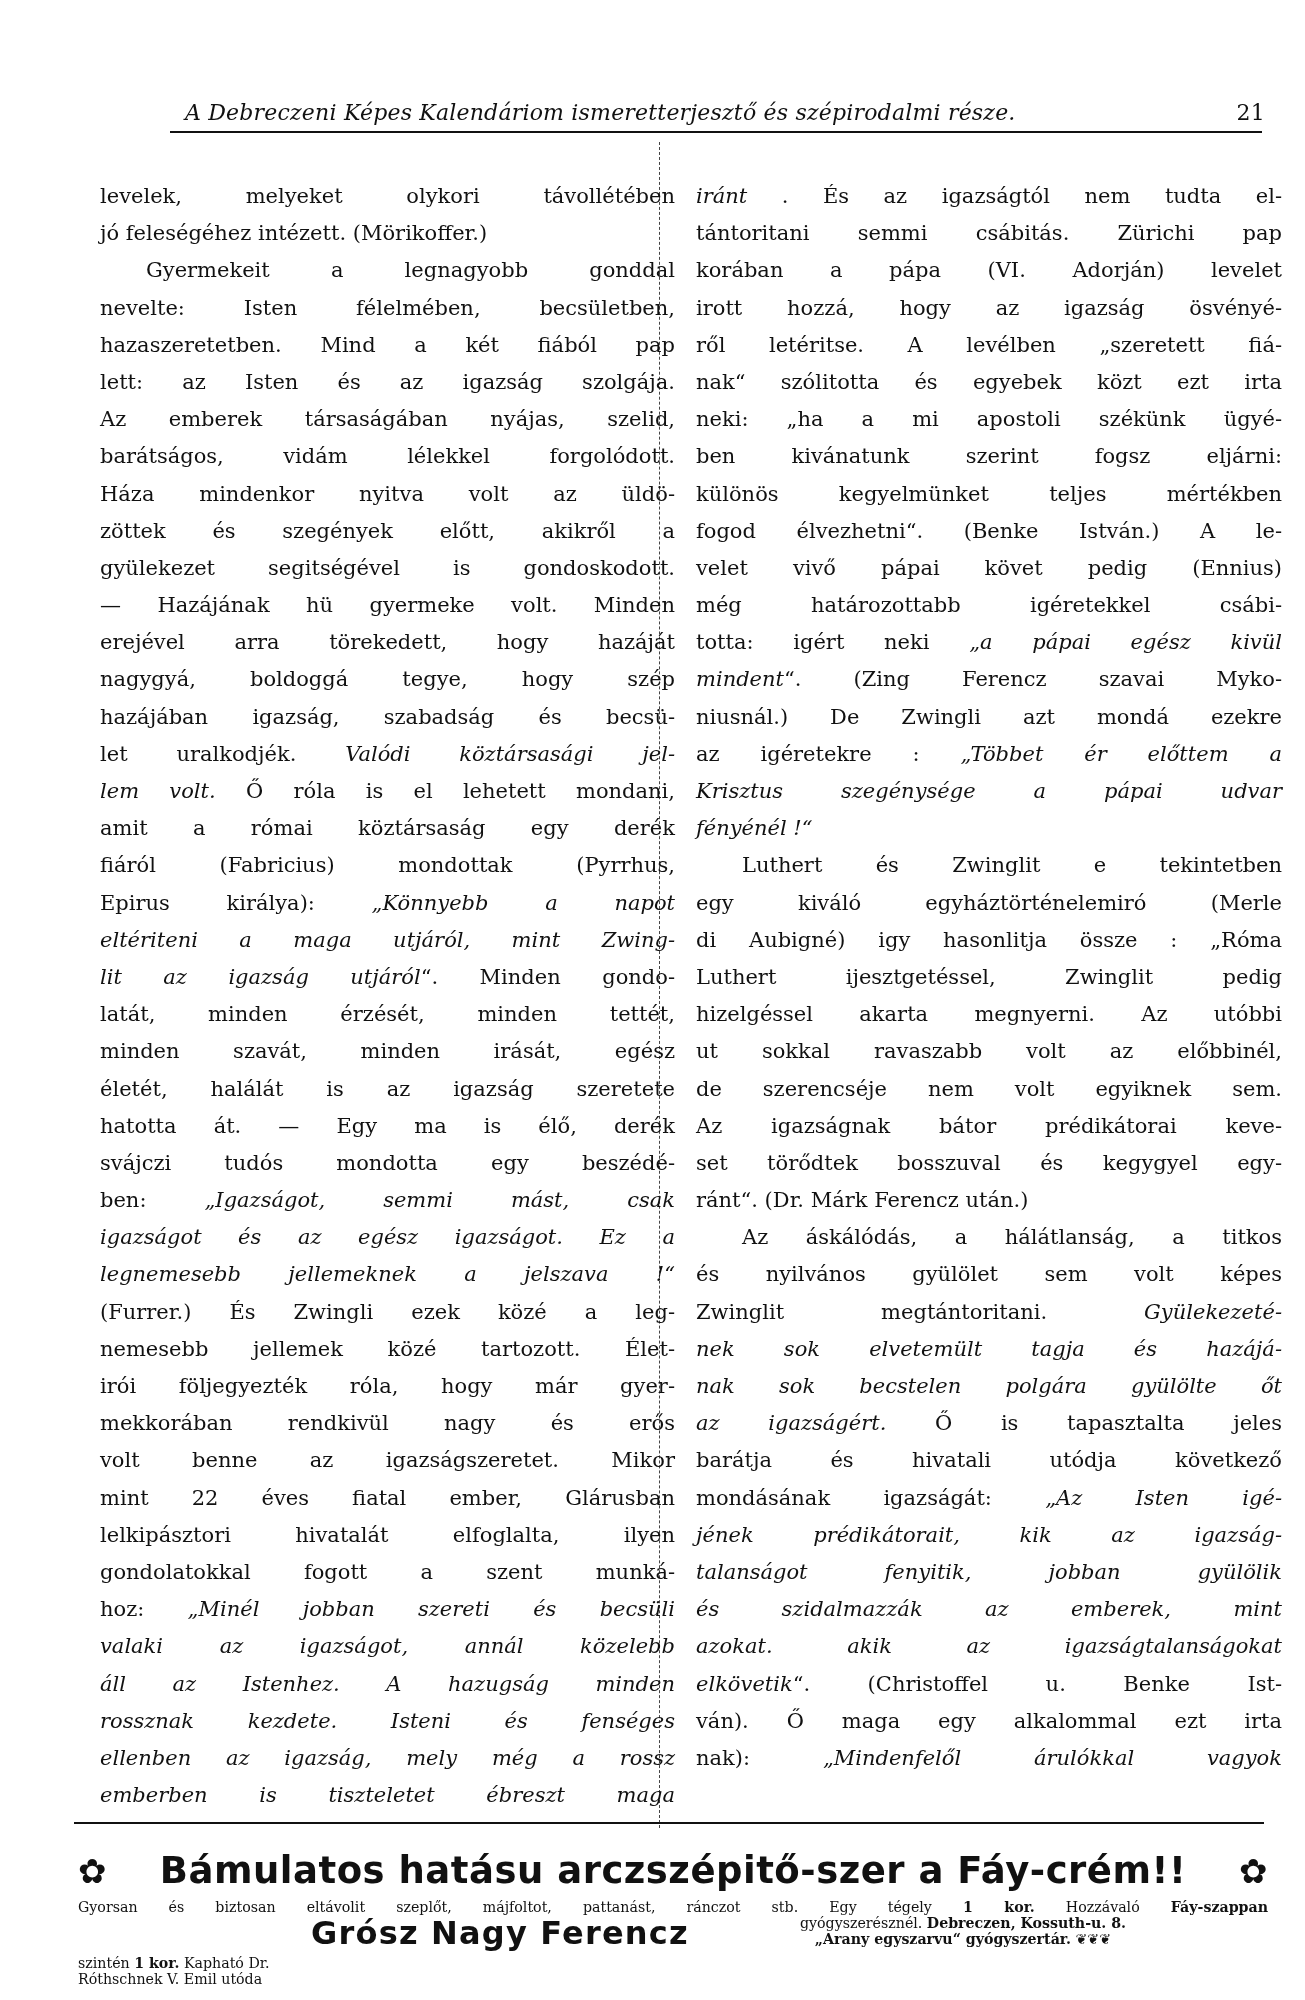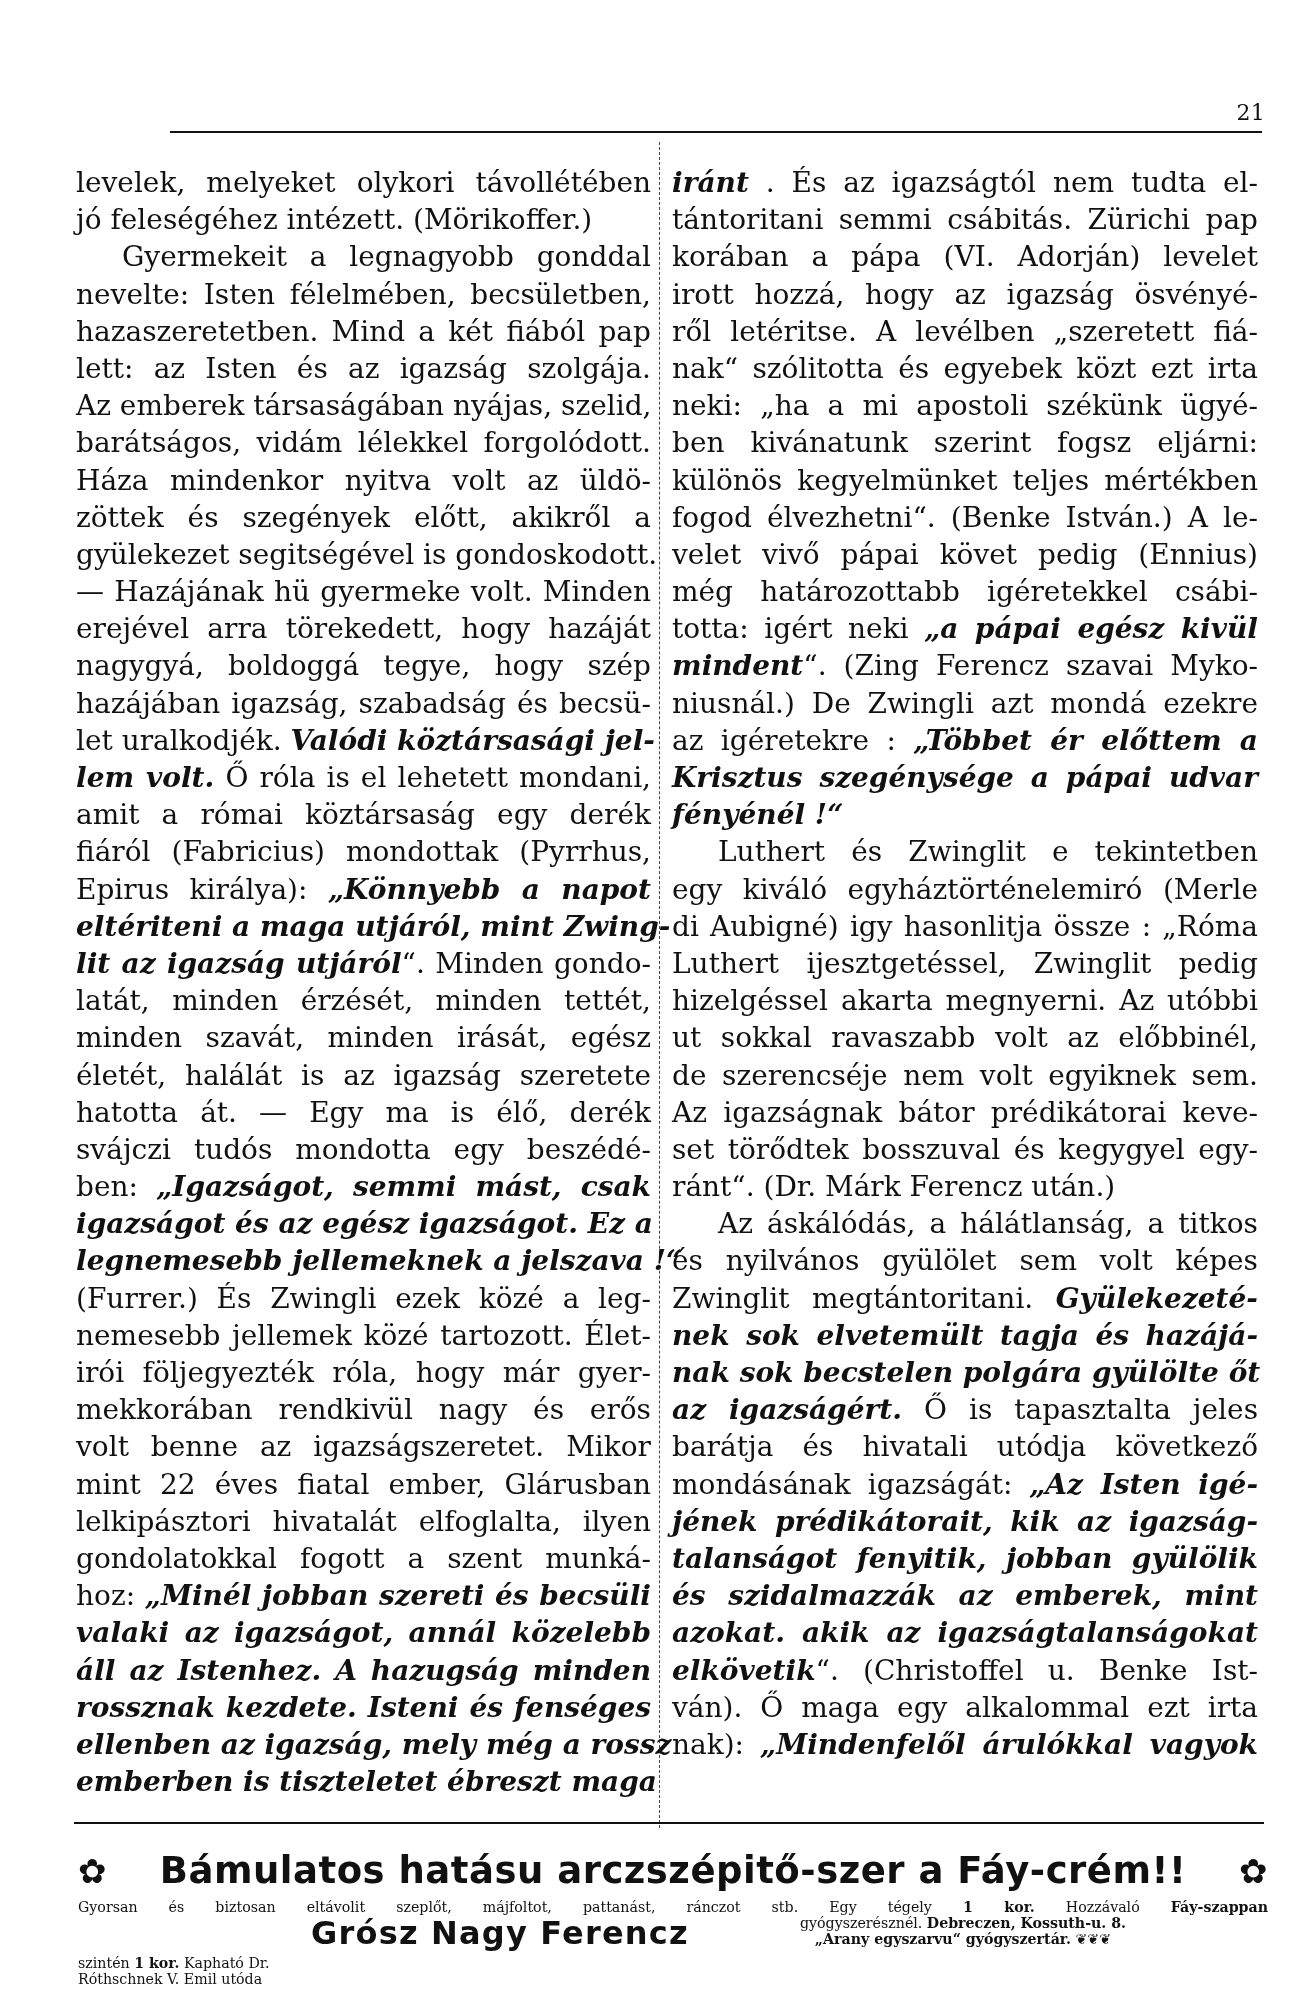--- a/index.html
+++ b/index.html
@@ -2,42 +2,43 @@
 <html><head>
 <meta charset="utf-8">
 <style>
   html, body { margin:0; padding:0; background:#ffffff; }
   body { width:1305px; height:2000px; position:relative; overflow:hidden; color:#111; font-family:"DejaVu Serif", serif; }
   .running-head { position:absolute; left:185px; top:96px; width:1080px; height:34px; font-style:italic; font-size:22px; letter-spacing:0.2px; }
   .running-head .title { position:absolute; left:0; top:4px; }
   .running-head .pageno { position:absolute; right:0; top:4px; font-style:normal; }
   .rule-top { position:absolute; left:170px; top:131px; width:1092px; height:2px; background:#111; }
   .col-divider { position:absolute; left:659px; top:142px; width:1px; height:1686px; border-left:1px dashed #444; }
-  .column { position:absolute; top:164px; font-size:28px; line-height:37.2px; text-align:justify; }
+  .column { position:absolute; top:178px; font-size:21px; line-height:37.2px; text-align:justify;margin-left:24px; }
   .col-left { left:76px; width:575px; }
   .col-right { left:672px; width:586px; }
   .line { display:block; white-space:nowrap; text-align:justify; text-align-last:justify; height:37.2px; }
   .line.last { text-align-last:left; }
   .indent { padding-left:46px; }
-  i { font-style:italic;font-weight:bold; }
+  i { font-style:italic; }
   .rule-bottom { position:absolute; left:74px; top:1822px; width:1190px; height:2px; background:#111; }
   .ad-headline { position:absolute; left:78px; top:1846px; width:1190px; height:50px; font-family:"DejaVu Sans", sans-serif; font-weight:bold; font-size:37px; line-height:50px; letter-spacing:0.5px; display:flex; align-items:center; justify-content:space-between; }
   .flower { font-size:34px; }
   .ad-body { position:absolute; left:78px; top:1899px; width:1190px; font-family:"DejaVu Serif", serif; font-size:14.2px; line-height:16px; }
   .ad-line1 { white-space:nowrap; text-align:justify; text-align-last:justify; }
   .ad-row { position:relative; height:36px; margin-top:0; }
   .ad-left { position:absolute; left:0; top:0; width:215px; line-height:16px;margin-top:40px; }
   .ad-name { position:absolute; left:233px; top:-2px; font-family:"DejaVu Sans", sans-serif; font-weight:bold; font-size:32px; line-height:40px; letter-spacing:1.2px;text-align:right; }
   .ad-right { position:absolute; left:582px; top:0; width:606px; line-height:16px;text-align:center; }
   .b { font-weight:bold; }
 </style>
 </head>
 <body>
 
 <div class="running-head">
+  <span class="title">A Debreczeni Képes Kalendáriom ismeretterjesztő és szépirodalmi része.</span>
   <span class="pageno">21</span>
 </div>
 <div class="rule-top"></div>
 <div class="col-divider"></div>
 
 <div class="column col-left">
   <span class="line">levelek, melyeket olykori távollétében</span>
   <span class="line last">jó feleségéhez intézett. (Mörikoffer.)</span>
   <span class="line indent">Gyermekeit a legnagyobb gonddal</span>
   <span class="line">nevelte: Isten félelmében, becsületben,</span>

